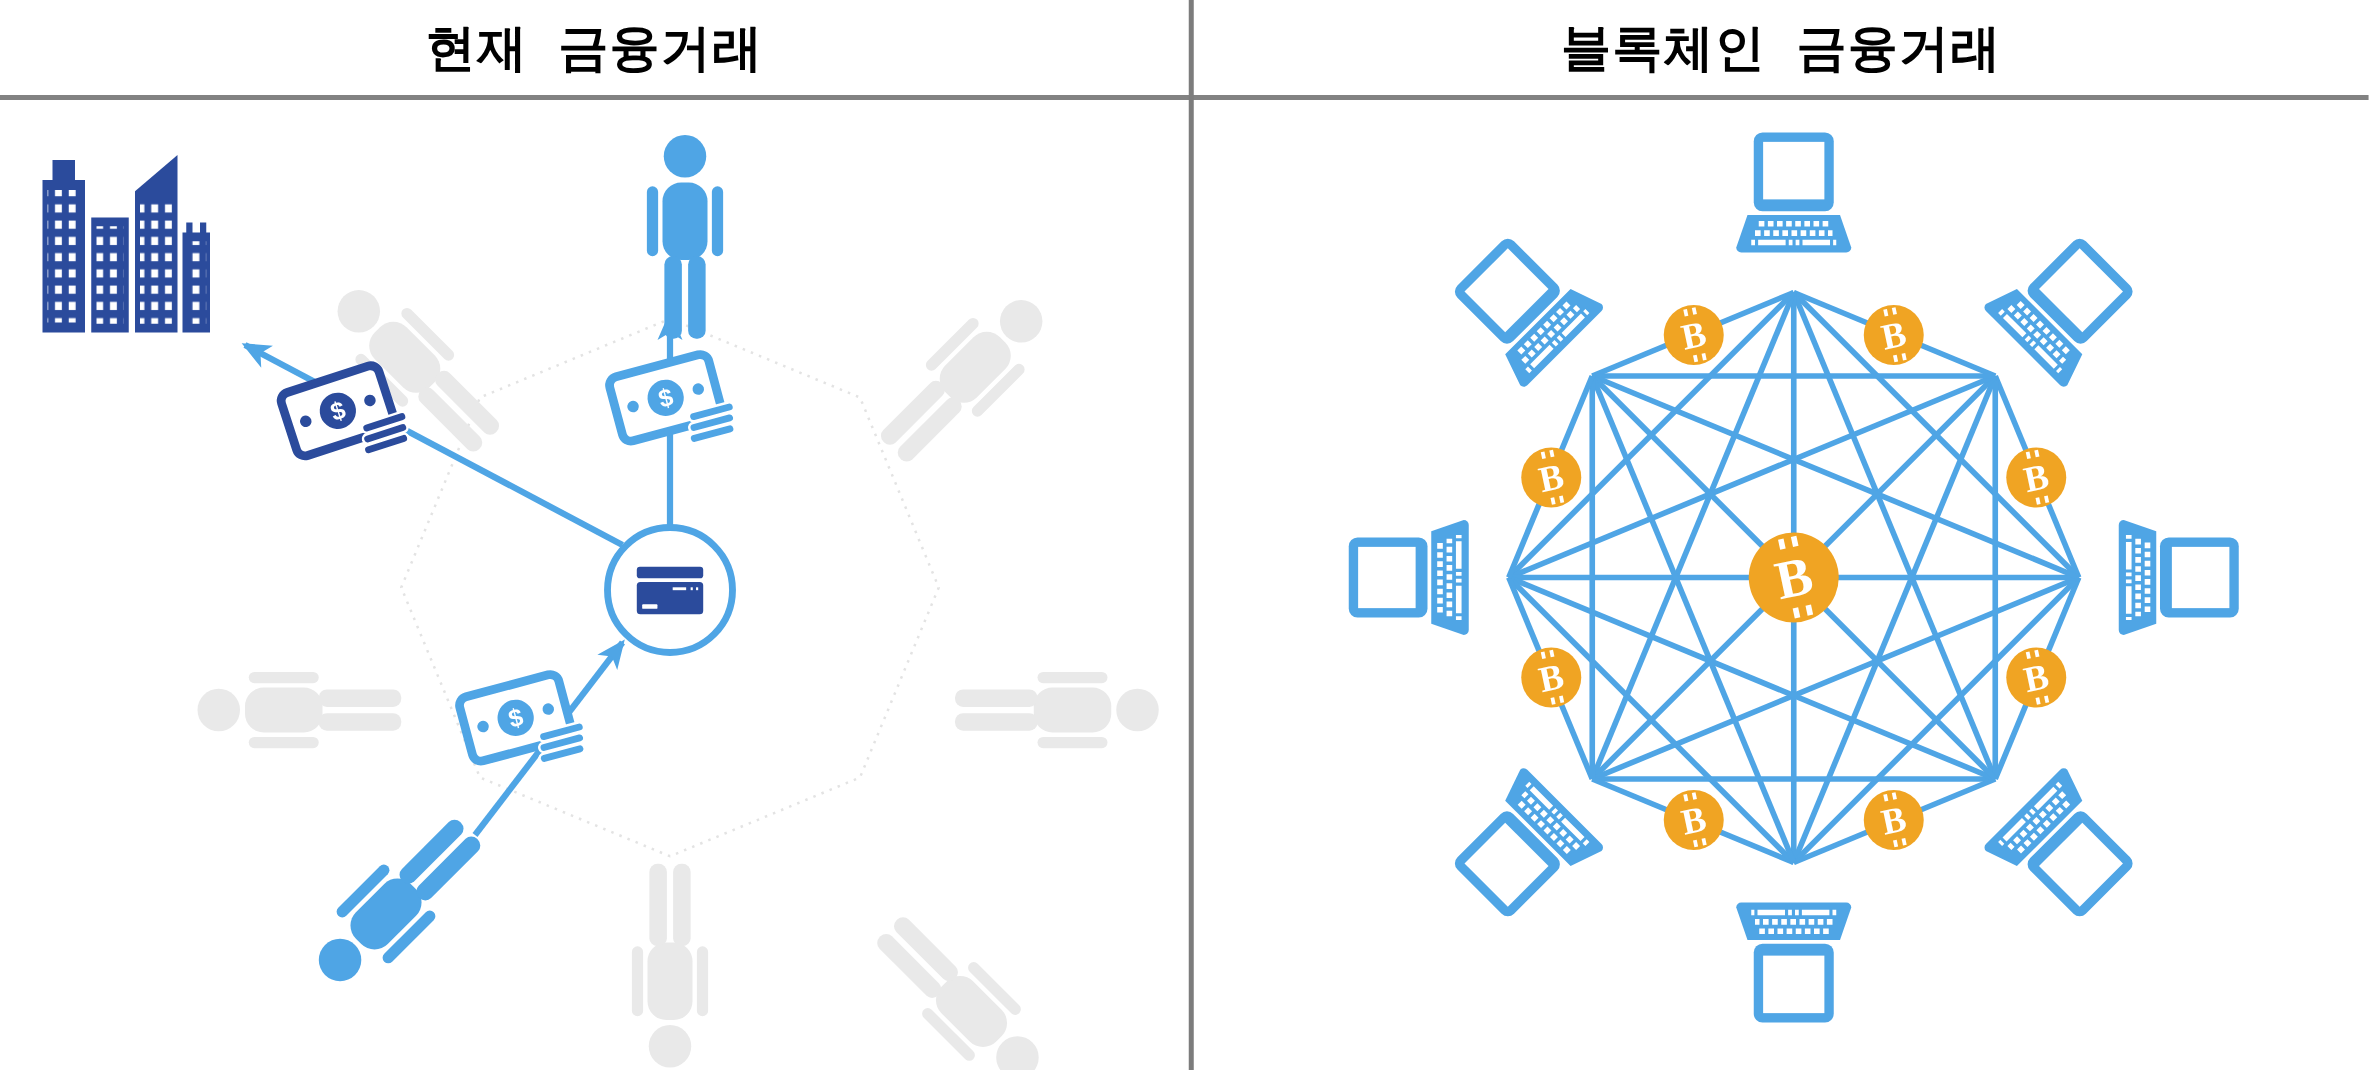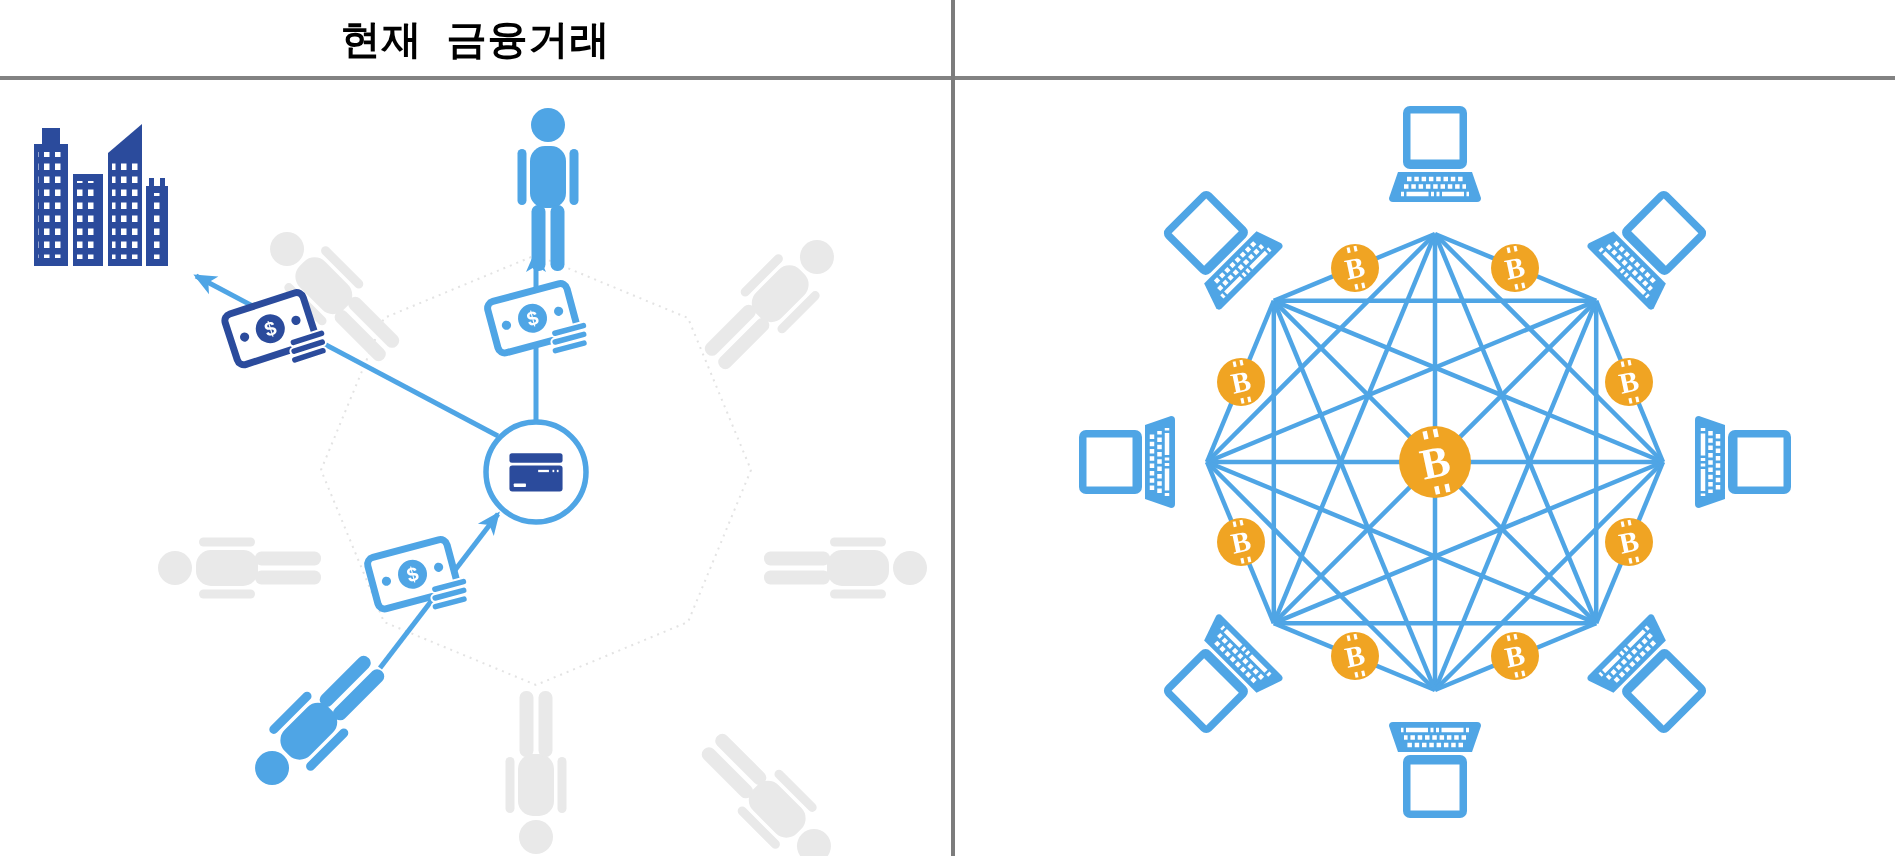--- a/index.html
+++ b/index.html
@@ -19,20 +19,21 @@
   .laptop{width:104px;height:100px;}
   .coin{z-index:3;}
   svg{display:block;overflow:visible;}
 </style>
 </head>
 <body>
 
 <div class="canvas">
 
   <div class="title" id="title-left">현재  금융거래</div>
+  <div class="title" id="title-right">블록체인  금융거래</div>
   <div class="rule-h"></div>
   <div class="divider-v"></div>
 
   <div class="abs" style="left:0;top:80px;width:951px;height:776px;">
 
     <svg width="951" height="776">
       <defs>
         <marker id="arr" markerUnits="userSpaceOnUse" markerWidth="26" markerHeight="24" refX="21" refY="11" orient="auto">
           <path d="M1,1 L24,11 L1,21 L7,11 Z" fill="#4FA5E5"></path>
         </marker>

